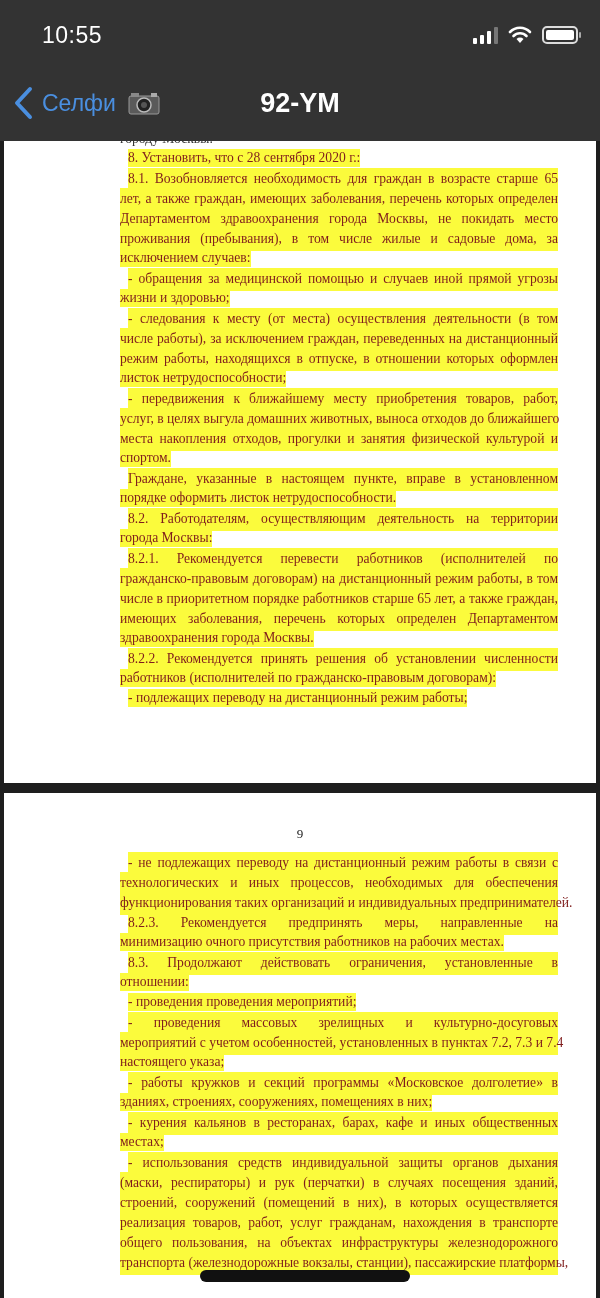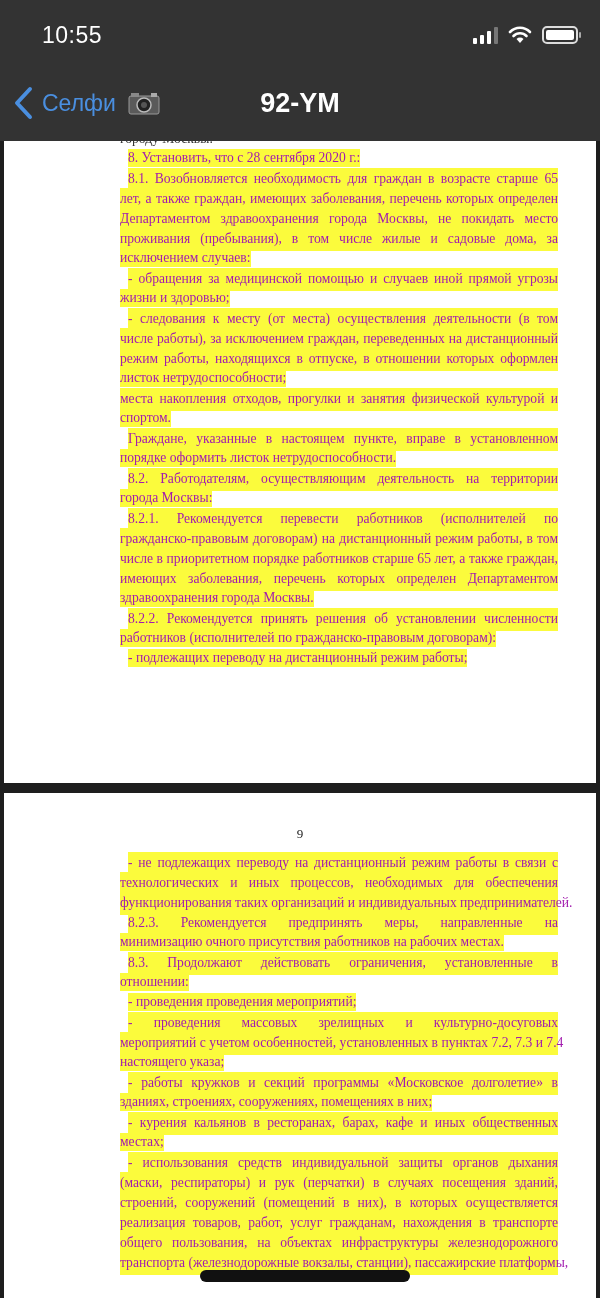--- a/index.html
+++ b/index.html
@@ -20,21 +20,21 @@
   .navbar { position: absolute; left: 0; top: 86px; width: 600px; height: 42px; }
   .back-btn { position: absolute; left: 12px; top: 0; display: flex; align-items: center; gap: 6px; color: #4a8fe0; font-size: 23px; cursor: pointer; }
   .back-chevron { width: 24px; height: 34px; }
   .camera-icon { width: 32px; height: 24px; margin-left: 6px; }
   .nav-title { position: absolute; left: 0; right: 0; top: 2px; text-align: center; color: #fff; font-size: 27px; font-weight: bold; pointer-events: none; }
 
   .page { position: absolute; left: 4px; width: 592px; background: #fff; }
   .page1 { top: 141px; height: 642px; overflow: hidden; }
   .page2 { top: 793px; height: 520px; overflow: hidden; }
 
-  .doc { position: absolute; left: 116px; width: 438px; font-family: "Liberation Serif", serif; font-size: 13.6px; color: #a21caf; }
+  .doc { position: absolute; left: 116px; width: 438px; font-family: "Liberation Serif", serif; font-size: 13.6px; color: #7f1d1d; }
   .line { height: 20px; line-height: 20px; white-space: nowrap; position: relative; }
   .line .hl { background: #fbfb3c; padding: 1px 0 2px 0; }
   .line.just { text-align: justify; text-align-last: justify; }
   .line.just .hl { display: block; }
   .cut { color: #333; font-family: "Liberation Serif", serif; font-size: 13.6px; height: 14px; line-height: 8px; overflow: hidden; position: absolute; top: -6px; left: 116px; }
   .page-num { position: absolute; left: 0; right: 0; top: 33px; text-align: center; font-family: "Liberation Serif", serif; font-size: 13px; color: #222; }
 
   .redaction { position: absolute; left: 196px; top: 477px; width: 210px; height: 12px; background: #111; border-radius: 8px; }
 </style>
 </head>
@@ -103,20 +103,26 @@
       <div class="line just" style="padding-left: 8px;">
         <span class="hl">-  следования к месту (от места) осуществления деятельности (в том</span>
       </div>
       <div class="line just">
         <span class="hl">числе работы), за исключением граждан, переведенных на дистанционный</span>
       </div>
       <div class="line just">
         <span class="hl">режим работы, находящихся в отпуске, в отношении которых оформлен</span>
       </div>
       <div class="line"><span class="hl">листок нетрудоспособности;</span></div>
+      <div class="line just" style="padding-left: 8px;">
+        <span class="hl">- передвижения к ближайшему месту приобретения товаров, работ,</span>
+      </div>
+      <div class="line just">
+        <span class="hl">услуг, в целях выгула домашних животных, выноса отходов до ближайшего</span>
+      </div>
       <div class="line just">
         <span class="hl">места накопления отходов, прогулки и занятия физической культурой и</span>
       </div>
       <div class="line"><span class="hl">спортом.</span></div>
       <div class="line just" style="padding-left: 8px;">
         <span class="hl">Граждане, указанные в настоящем пункте, вправе в установленном</span>
       </div>
       <div class="line"><span class="hl">порядке оформить листок нетрудоспособности.</span></div>
       <div class="line just" style="padding-left: 8px;">
         <span class="hl">8.2. Работодателям, осуществляющим деятельность на территории</span>

